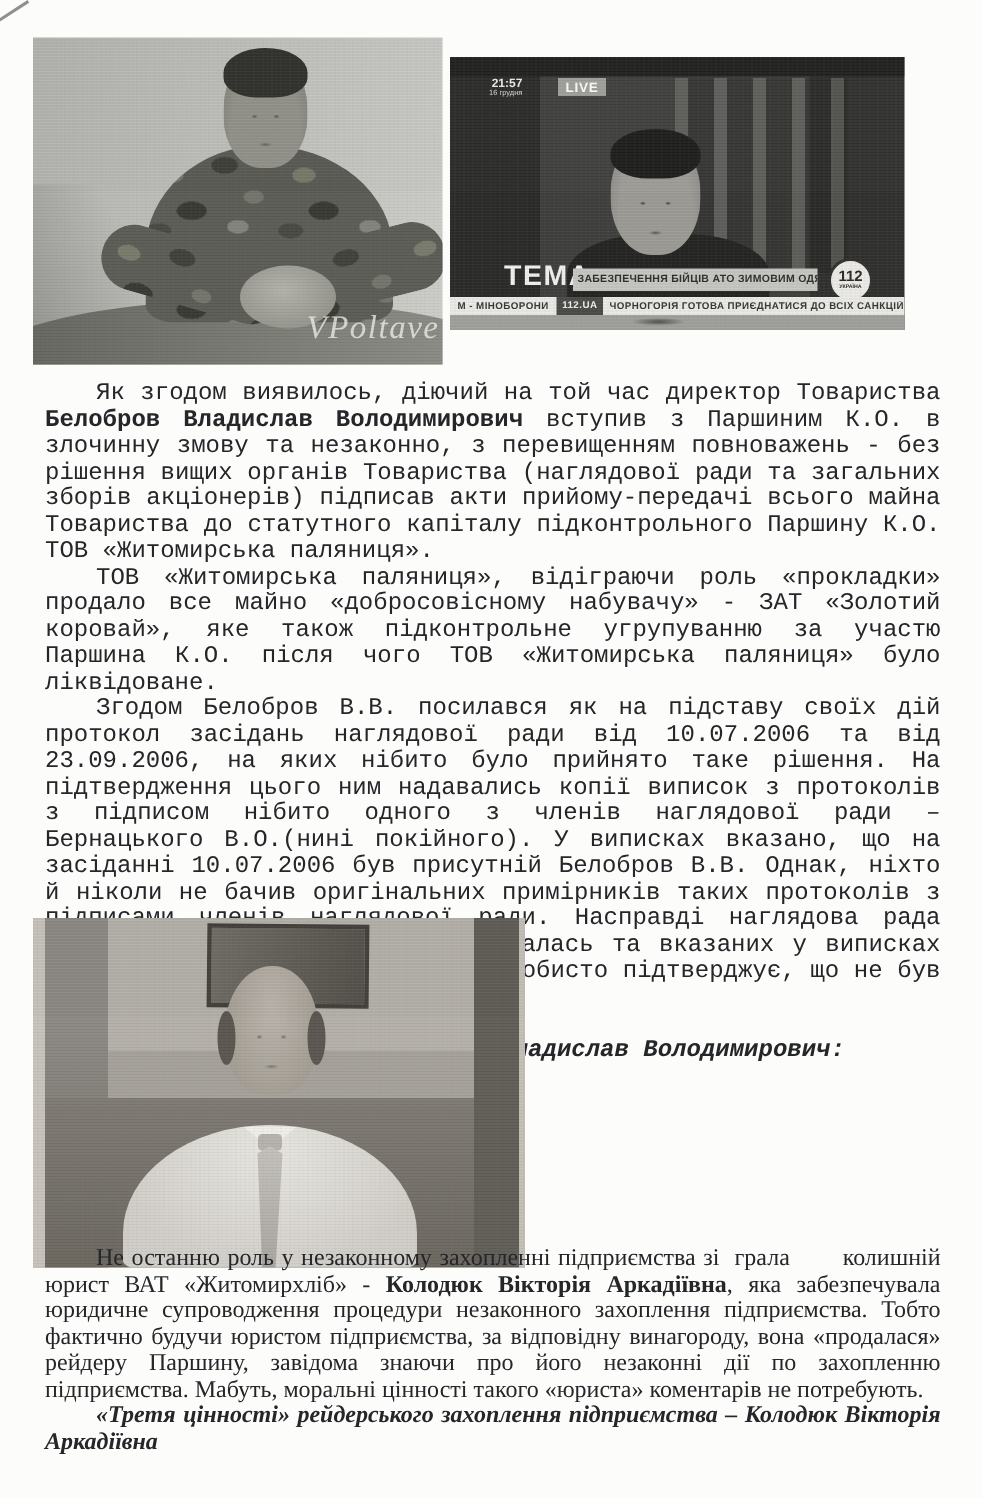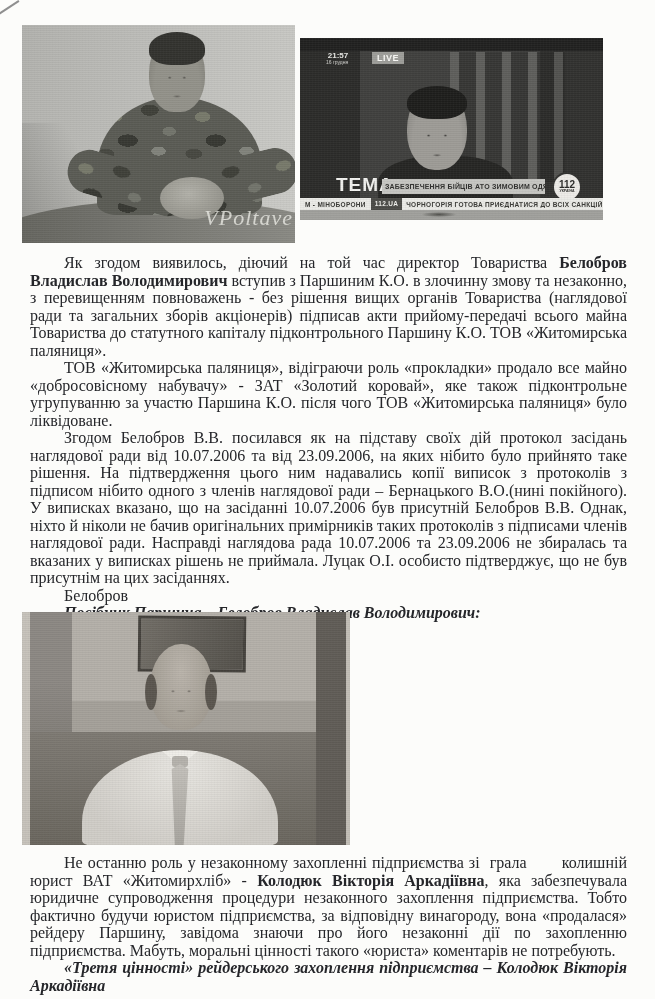--- a/index.html
+++ b/index.html
@@ -129,22 +129,22 @@
   .p3-hairL{position:absolute;left:123px;top:62px;width:12px;height:36px;border-radius:50%;
     background:#56514a;}
   .p3-hairR{position:absolute;left:183px;top:62px;width:12px;height:36px;border-radius:50%;
     background:#56514a;}
 
   
   .textblock{position:absolute;left:30px;width:597px;font-size:16px;line-height:17.5px;
     text-align:justify;color:#25262a;}
   .textblock p{margin:0;text-indent:34px;}
   .cap{font-weight:bold;font-style:italic;}
-  .main-text{top:254px;}
-  .bottom-text{top:854px;}
+  .main-text{top:254px;font-family:Liberation Mono, monospace;}
+  .bottom-text{top:830px;}
 </style>
 </head>
 <body>
 
 <div class="page">
 
   <div class="artifact"></div>
 
   <div class="photo photo1">
     <div class="p1-shadow"></div>

